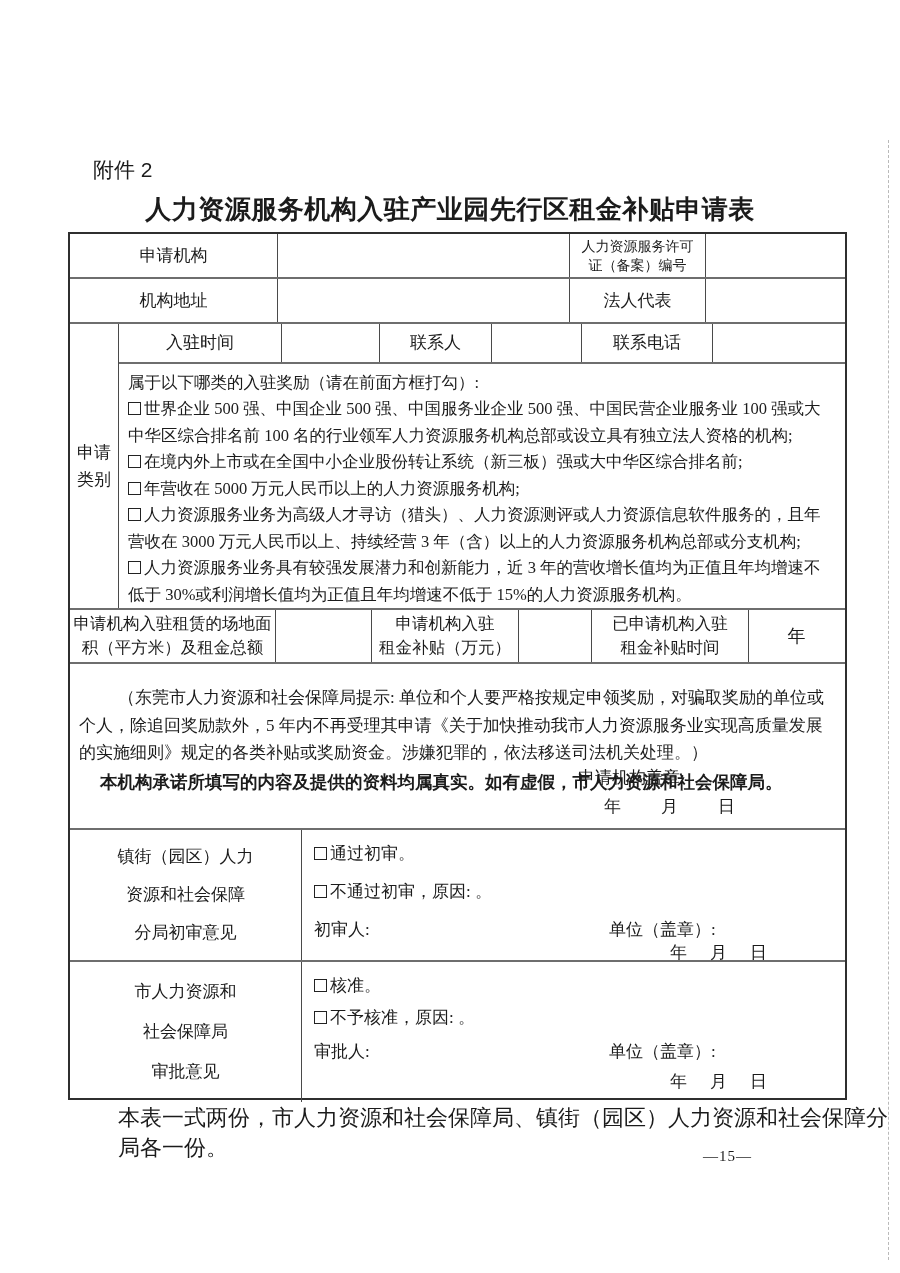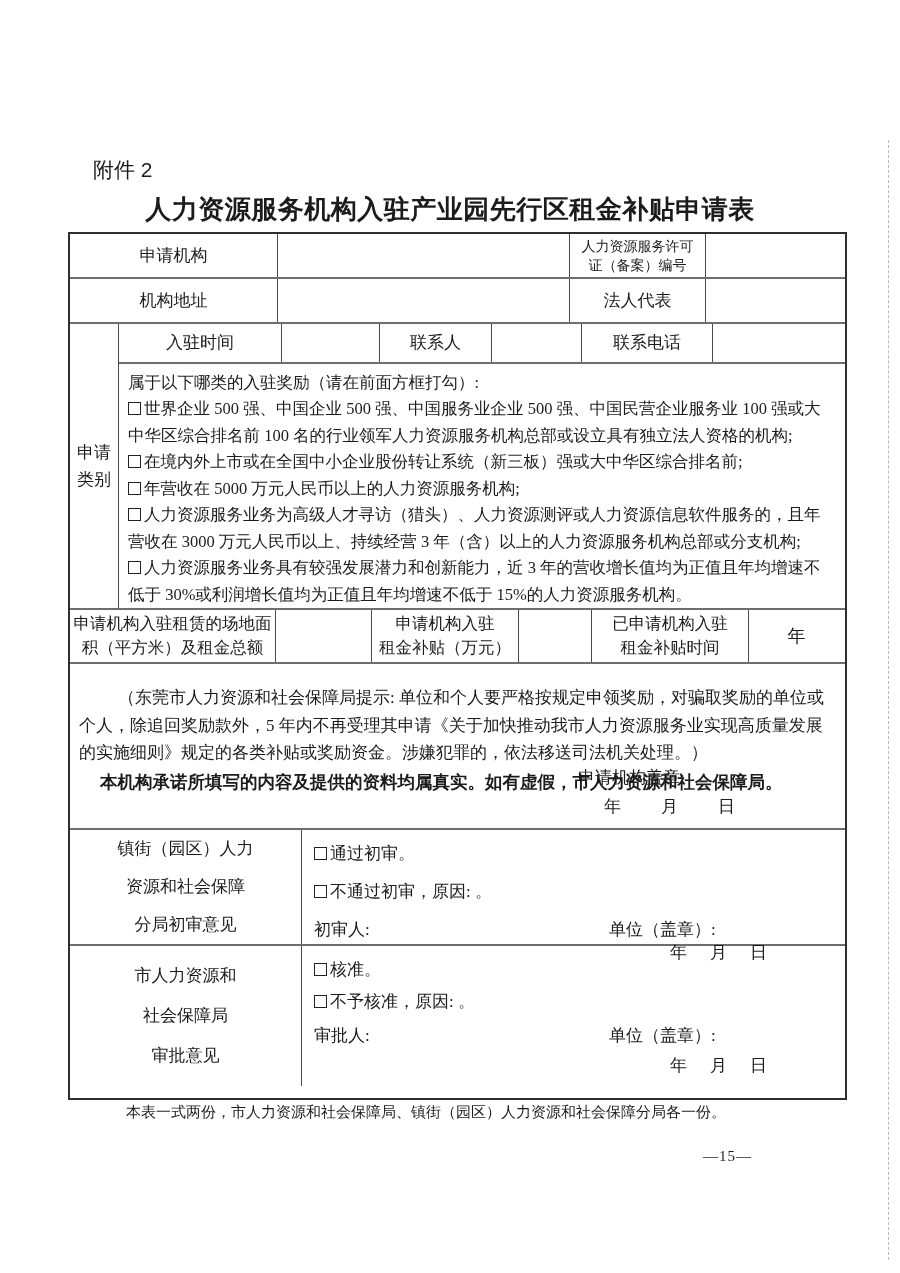--- a/index.html
+++ b/index.html
@@ -63,21 +63,21 @@
   .declare-cell { position: relative; width: 100%; height: 100%; padding-top: 20px; text-align: left; }
   .notice-text { font-size: 17px; line-height: 27.5px; padding: 0 9px; text-indent: 2.3em; }
   .commitment-text { font-size: 17.5px; font-weight: 700; line-height: 25px; padding: 0 9px; text-indent: 1.2em; margin-top: 3px; }
   .stamp-label { position: absolute; left: 508px; top: 102px; font-size: 17px; }
   .declare-date { position: absolute; left: 534px; top: 131px; font-size: 17px; letter-spacing: 2px; }
   .review-content { position: relative; flex: 1; text-align: right; font-size: 17px; }
   .review-line { position: absolute; left: 12px; white-space: nowrap; }
   .review-unit { position: absolute; left: 307px; white-space: nowrap; }
   .review-date { position: absolute; left: 368px; letter-spacing: 3px; white-space: nowrap; }
   .side3 { line-height: 38px; font-size: 17px; }
-  .footer-note { position: absolute; left: 118px; top: 1103px; font-size: 15px; margin-left: 8px; }
+  .footer-note { position: absolute; left: 118px; top: 1103px; font-size: 22px; }
   .page-number { position: absolute; left: 703px; top: 1148px; font-size: 15px; letter-spacing: 1px; }
 </style>
 </head>
 <body>
 
 <div class="page">
 
   <div class="scan-artifact"></div>
 
   <div class="attachment-label">附件 2</div>
@@ -147,21 +147,21 @@
 
     <div class="trow" style="height:166px">
       <div class="declare-cell">
         <div class="notice-text">（东莞市人力资源和社会保障局提示: 单位和个人要严格按规定申领奖励，对骗取奖励的单位或个人，除追回奖励款外，5 年内不再受理其申请《关于加快推动我市人力资源服务业实现高质量发展的实施细则》规定的各类补贴或奖励资金。涉嫌犯罪的，依法移送司法机关处理。）</div>
         <div class="commitment-text">本机构承诺所填写的内容及提供的资料均属真实。如有虚假，市人力资源和社会保障局。</div>
         <div class="stamp-label">申请机构盖章:</div>
         <div class="declare-date">年　　月　　日</div>
       </div>
     </div>
 
-    <div class="trow" style="height:116px">
+    <div class="trow" style="height:132px">
       <div class="cell side3" style="width:232px">
         <span>镇街（园区）人力</span>
         <span>资源和社会保障</span>
         <span>分局初审意见</span>
       </div>
       <div class="review-content">
         <div class="review-line" style="top:12px"><span class="cb"></span><span>通过初审。</span></div>
         <div class="review-line" style="top:50px"><span class="cb"></span><span>不通过初审，原因: 。</span></div>
         <div class="review-line" style="top:88px">初审人:</div>
         <div class="review-unit" style="top:88px">单位（盖章）:</div>

